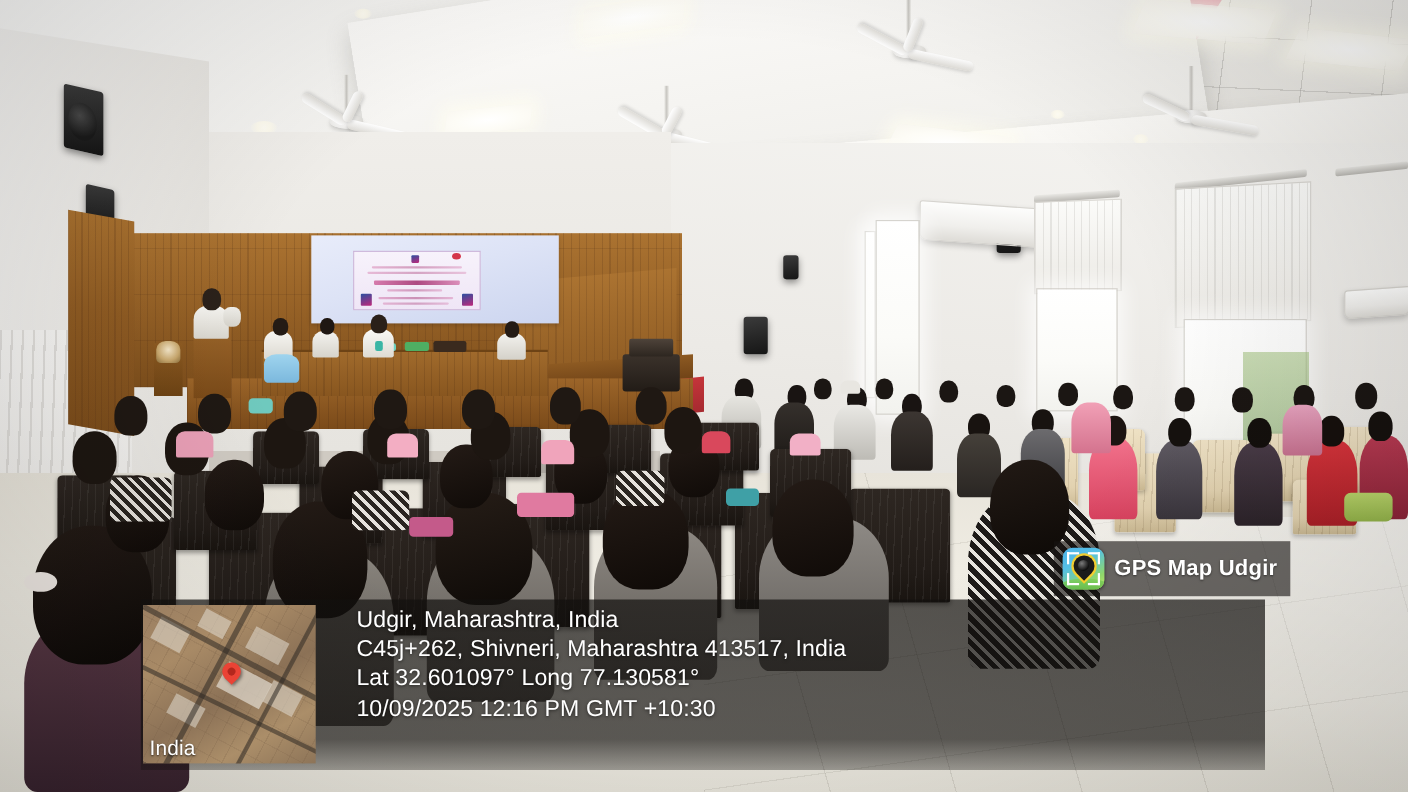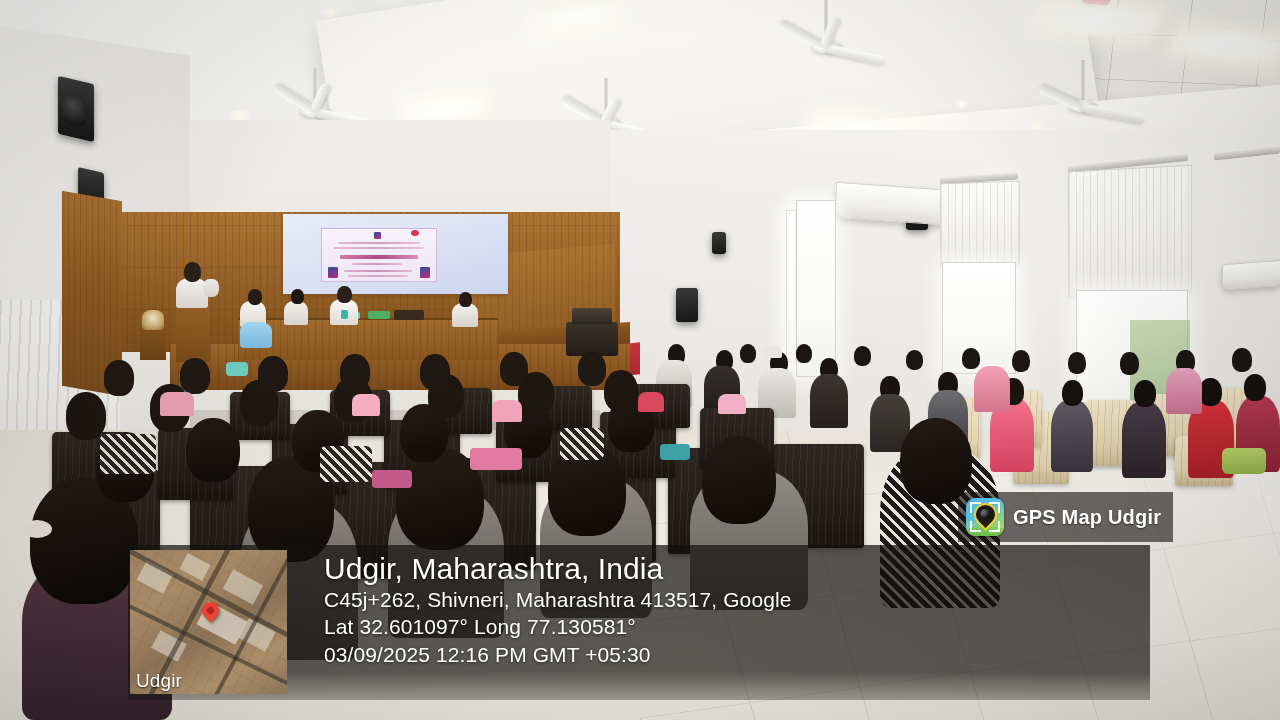--- a/index.html
+++ b/index.html
@@ -439,21 +439,21 @@
     color: #ffffff;
     font-size: 19px;
     letter-spacing: .1px;
     text-shadow: 0 1px 2px rgba(0,0,0,.75);
   }
   .gps-text {
     padding: 7px 0 0 37px;
     color: #ffffff;
   }
   .gps-title {
-    font-size: 30px;
+    font-size: 21px;
     line-height: 1.12;
     letter-spacing: .1px;
     white-space: nowrap;
     text-shadow: 0 1px 3px rgba(0,0,0,.6);
   }
   .gps-line {
     font-size: 21px;
     line-height: 1.32;
     letter-spacing: .1px;
     white-space: nowrap;
@@ -776,25 +776,25 @@
       <div class="blk" style="left:52px;  top:8px;  width:26px; height:18px;"></div>
       <div class="blk" style="left:96px;  top:26px; width:34px; height:22px;"></div>
       <div class="blk" style="left:70px;  top:60px; width:44px; height:26px; background:rgba(238,234,226,.62);"></div>
       <div class="blk" style="left:24px;  top:86px; width:30px; height:20px;"></div>
       <div class="blk" style="left:112px; top:74px; width:30px; height:22px;"></div>
       <div class="road" style="left:-10px; top:44px; width:190px; height:5px; transform:rotate(28deg);"></div>
       <div class="road" style="left:-10px; top:96px; width:190px; height:4px; transform:rotate(26deg);"></div>
       <div class="road" style="left:58px;  top:-30px; width:5px; height:200px; transform:rotate(28deg);"></div>
       <div class="road" style="left:124px; top:-30px; width:4px; height:200px; transform:rotate(28deg);"></div>
       <div class="pin-red"></div>
-      <div class="google">Udgir</div>
+      <div class="google">India</div>
     </div>
 
     <div class="gps-text">
       <div class="gps-title">Udgir, Maharashtra, India</div>
-      <div class="gps-line">C45j+262, Shivneri, Maharashtra 413517, Google</div>
+      <div class="gps-line">C45j+262, Shivneri, Maharashtra 413517, India</div>
       <div class="gps-line">Lat 32.601097° Long 77.130581°</div>
-      <div class="gps-line">03/09/2025 12:16 PM GMT +05:30</div>
+      <div class="gps-line">10/09/2025 12:16 PM GMT +10:30</div>
     </div>
 
   </div>
 
 </div>
 
 </body></html>

